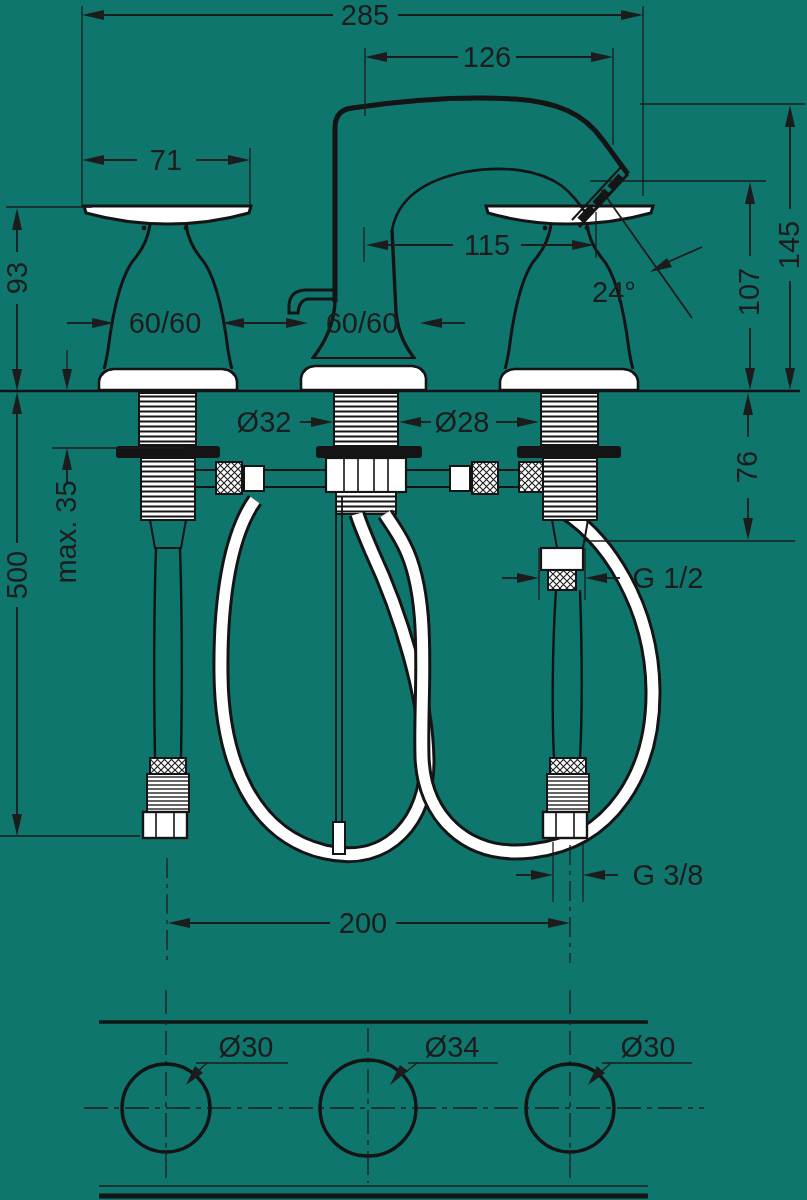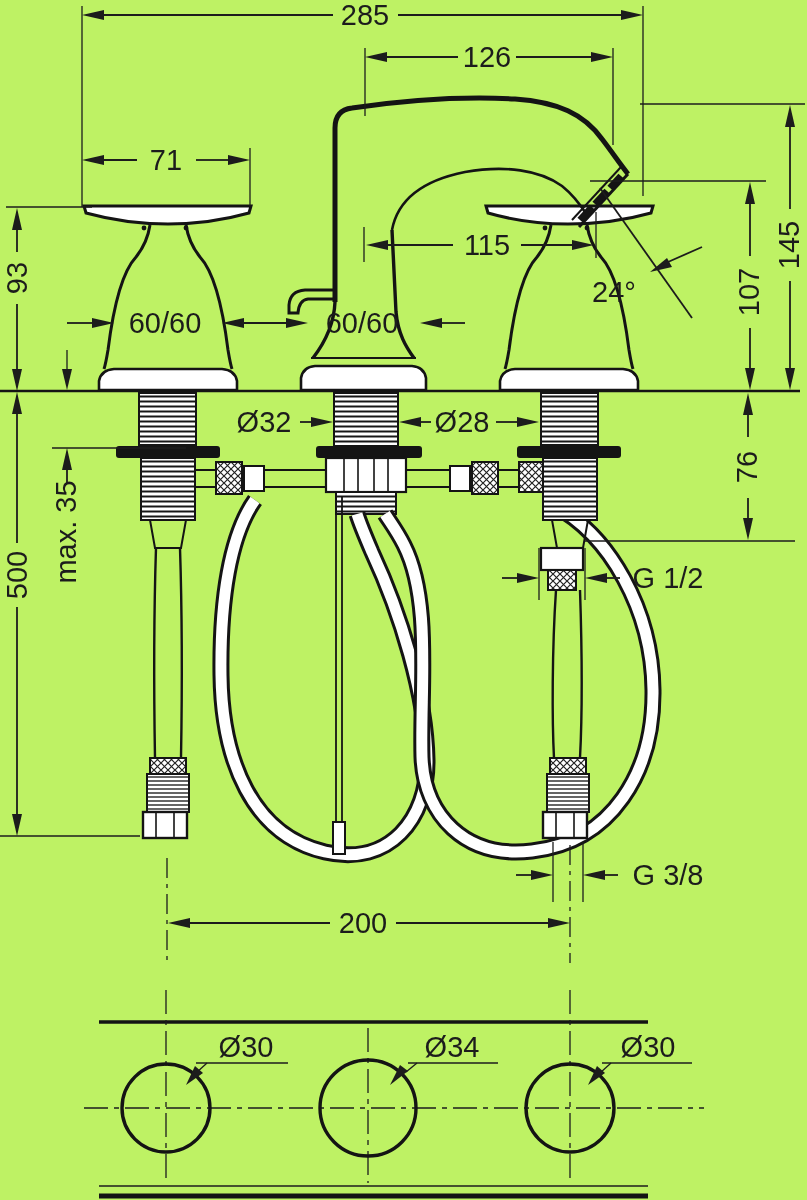--- a/index.html
+++ b/index.html
@@ -1,16 +1,16 @@
 <!DOCTYPE html>
 <html><head>
 <meta charset="utf-8">
 <style>
   html,body{margin:0;padding:0;background:#fff;}
-  .stage{position:relative;width:807px;height:1200px;background:#bef264;overflow:hidden;}
+  .stage{position:relative;width:807px;height:1200px;background:#0f766e;overflow:hidden;}
   svg{display:block;}
   text{font-family:"Liberation Sans","DejaVu Sans",sans-serif;font-size:29px;fill:#1c1c1c;}
   .dim{stroke:#1c1c1c;stroke-width:1.8;fill:none;}
   .thin{stroke:#1c1c1c;stroke-width:1.3;fill:none;}
   .arr{fill:#1c1c1c;stroke:none;}
   .part{stroke:#141414;fill:none;}
   .wfill{fill:#ffffff;}
 </style>
 </head>
 <body>

